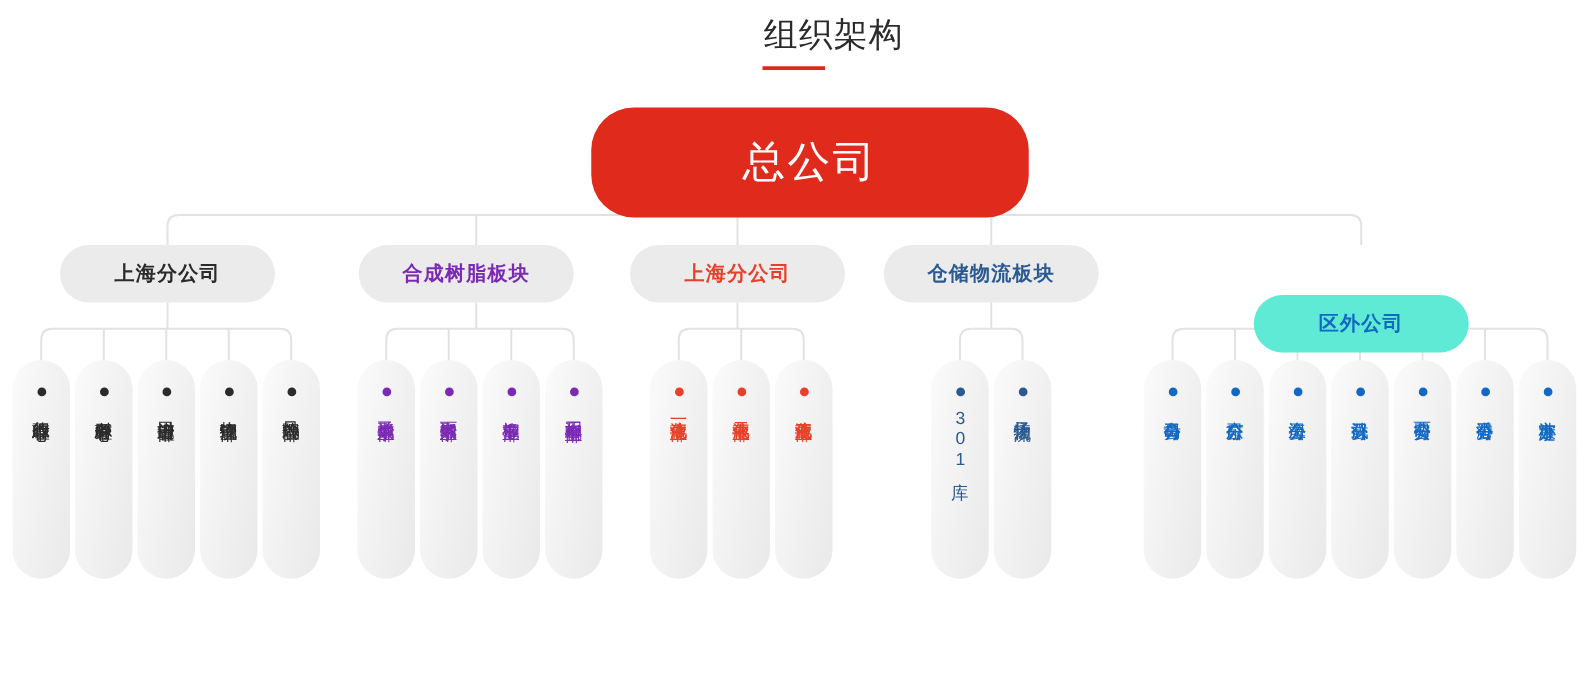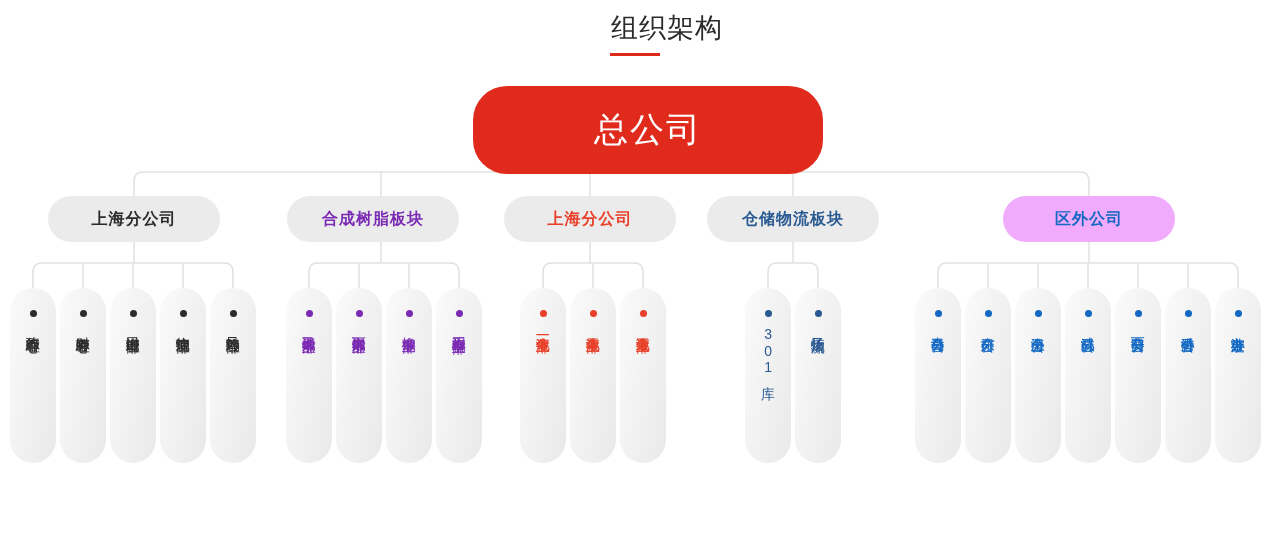--- a/index.html
+++ b/index.html
@@ -236,21 +236,21 @@
       <span style="color: rgb(42, 90, 146);">仓储物流板块</span>
     </div>
     <div class="leaf-card" style="left: 745px;">
       <span class="leaf-dot" style="background: rgb(42, 90, 146);"></span>
       <span class="leaf-label" style="color: rgb(42, 90, 146);">301库</span>
     </div>
     <div class="leaf-card" style="left: 795px;">
       <span class="leaf-dot" style="background: rgb(42, 90, 146);"></span>
       <span class="leaf-label" style="color: rgb(42, 90, 146);">扬子江物流</span>
     </div>
-    <div class="branch-pill" style="left: 1003px; width: 172px; background: #f0abfc;">
+    <div class="branch-pill" style="left: 1003px; width: 172px; background: #5eead4; margin-top: 40px;">
       <span style="color: rgb(18, 104, 195);">区外公司</span>
     </div>
     <div class="leaf-card" style="left: 915px;">
       <span class="leaf-dot" style="background: rgb(18, 104, 195);"></span>
       <span class="leaf-label" style="color: rgb(18, 104, 195);">青岛分公司</span>
     </div>
     <div class="leaf-card" style="left: 965px;">
       <span class="leaf-dot" style="background: rgb(18, 104, 195);"></span>
       <span class="leaf-label" style="color: rgb(18, 104, 195);">广东分公司</span>
     </div>

